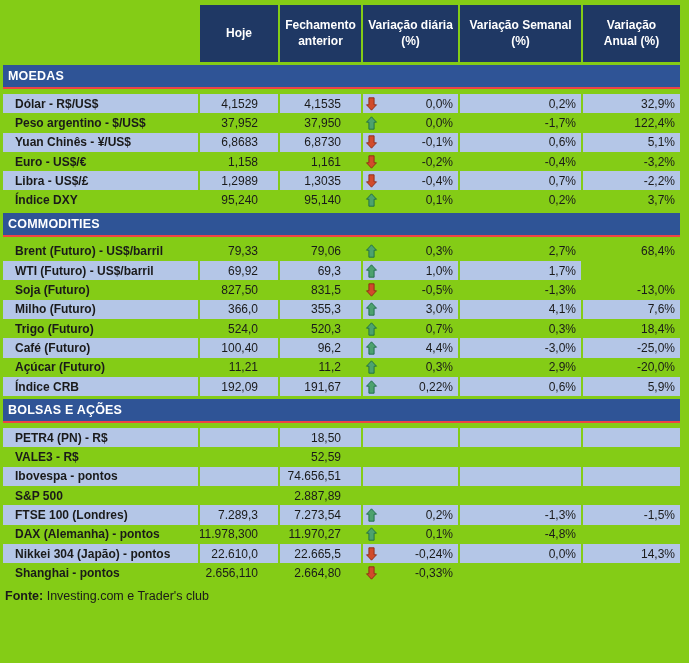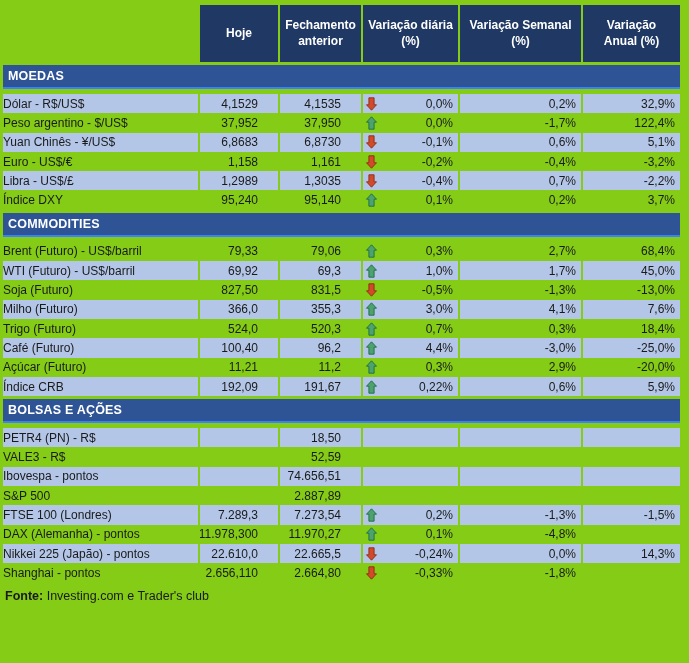--- a/index.html
+++ b/index.html
@@ -32,39 +32,39 @@
     justify-content:center;
     text-align:center;
     white-space:pre-line;
   }
   .hcell.empty{background:transparent;}
   
   .section{margin-top:3px;}
   .section-bar{
     width:677px;height:24px;
     background:#2F5496;
-    border-bottom:2px solid #3b82f6;
+    border-bottom:2px solid #ef4444;
     box-sizing:border-box;
     display:flex;align-items:center;
   }
   .section-title{
     color:#fff;font-weight:bold;font-size:12.5px;
     padding-left:5px;letter-spacing:.2px;
   }
   .rows{margin-top:5px;}
   
   .row{height:19.3px;}
   .row .cell{
     font-size:12px;
     display:flex;align-items:center;
     overflow:hidden;white-space:nowrap;
     background:transparent;
   }
   .row.shaded .cell{background:#B4C6E7;}
-  .cell.label{padding-left:0;justify-content:flex-start;}
+  .cell.label{padding-left:12px;justify-content:flex-start;font-weight:bold;}
   .cell.num{justify-content:flex-end;padding-right:20px;}
   .cell.pct{justify-content:flex-end;padding-right:5px;}
   .cell.arrowcell{justify-content:flex-start;padding-left:2px;padding-right:5px;}
   .cell.arrowcell .pctval{margin-left:auto;}
   
   .arrow{width:14px;height:15px;display:inline-flex;align-items:center;}
   .arrow svg{display:none;width:13px;height:14px;}
   .arrow.up svg.up{display:block;}
   .arrow.down svg.down{display:block;}
   
@@ -225,21 +225,20 @@
     <div class="cell pct arrowcell">
       <span class="arrow up">
         <svg class="up" viewBox="0 0 12 14" xmlns="http://www.w3.org/2000/svg">
           <path d="M6 0.8 L11 6.2 H8.6 V13.2 H3.4 V6.2 H1 Z" fill="#4DA26E" stroke="#1E6B45" stroke-width="0.9"></path>
         </svg>
 
       </span>
       <span class="pctval">1,0%</span>
     </div>
     <div class="cell pct">1,7%</div>
-    <div class="cell pct">45,0%</div>
   </div>
           <div class="grid-row row">
     <div class="cell label">Soja (Futuro)</div>
     <div class="cell num">827,50</div>
     <div class="cell num">831,5</div>
     <div class="cell pct arrowcell">
       <span class="arrow down">
 
         <svg class="down" viewBox="0 0 12 14" xmlns="http://www.w3.org/2000/svg">
           <path d="M6 13.2 L1 7.8 H3.4 V0.8 H8.6 V7.8 H11 Z" fill="#D14B2B" stroke="#8C2B15" stroke-width="0.9"></path>
@@ -418,21 +417,21 @@
         <svg class="up" viewBox="0 0 12 14" xmlns="http://www.w3.org/2000/svg">
           <path d="M6 0.8 L11 6.2 H8.6 V13.2 H3.4 V6.2 H1 Z" fill="#4DA26E" stroke="#1E6B45" stroke-width="0.9"></path>
         </svg>
 
       </span>
       <span class="pctval">0,1%</span>
     </div>
     <div class="cell pct">-4,8%</div>
   </div>
           <div class="grid-row row shaded">
-    <div class="cell label">Nikkei 225 (Japão) - pontos</div>
+    <div class="cell label">Nikkei 304 (Japão) - pontos</div>
     <div class="cell num">22.610,0</div>
     <div class="cell num">22.665,5</div>
     <div class="cell pct arrowcell">
       <span class="arrow down">
 
         <svg class="down" viewBox="0 0 12 14" xmlns="http://www.w3.org/2000/svg">
           <path d="M6 13.2 L1 7.8 H3.4 V0.8 H8.6 V7.8 H11 Z" fill="#D14B2B" stroke="#8C2B15" stroke-width="0.9"></path>
         </svg>
       </span>
       <span class="pctval">-0,24%</span>
@@ -446,21 +445,20 @@
     <div class="cell num">2.664,80</div>
     <div class="cell pct arrowcell">
       <span class="arrow down">
 
         <svg class="down" viewBox="0 0 12 14" xmlns="http://www.w3.org/2000/svg">
           <path d="M6 13.2 L1 7.8 H3.4 V0.8 H8.6 V7.8 H11 Z" fill="#D14B2B" stroke="#8C2B15" stroke-width="0.9"></path>
         </svg>
       </span>
       <span class="pctval">-0,33%</span>
     </div>
-    <div class="cell pct">-1,8%</div>
   </div>
         </div>
   </div>
     </div>
 
   <div class="footer">
     <span class="bold">Fonte:</span><span> Investing.com e Trader's club</span>
   </div>
 </div>
 

